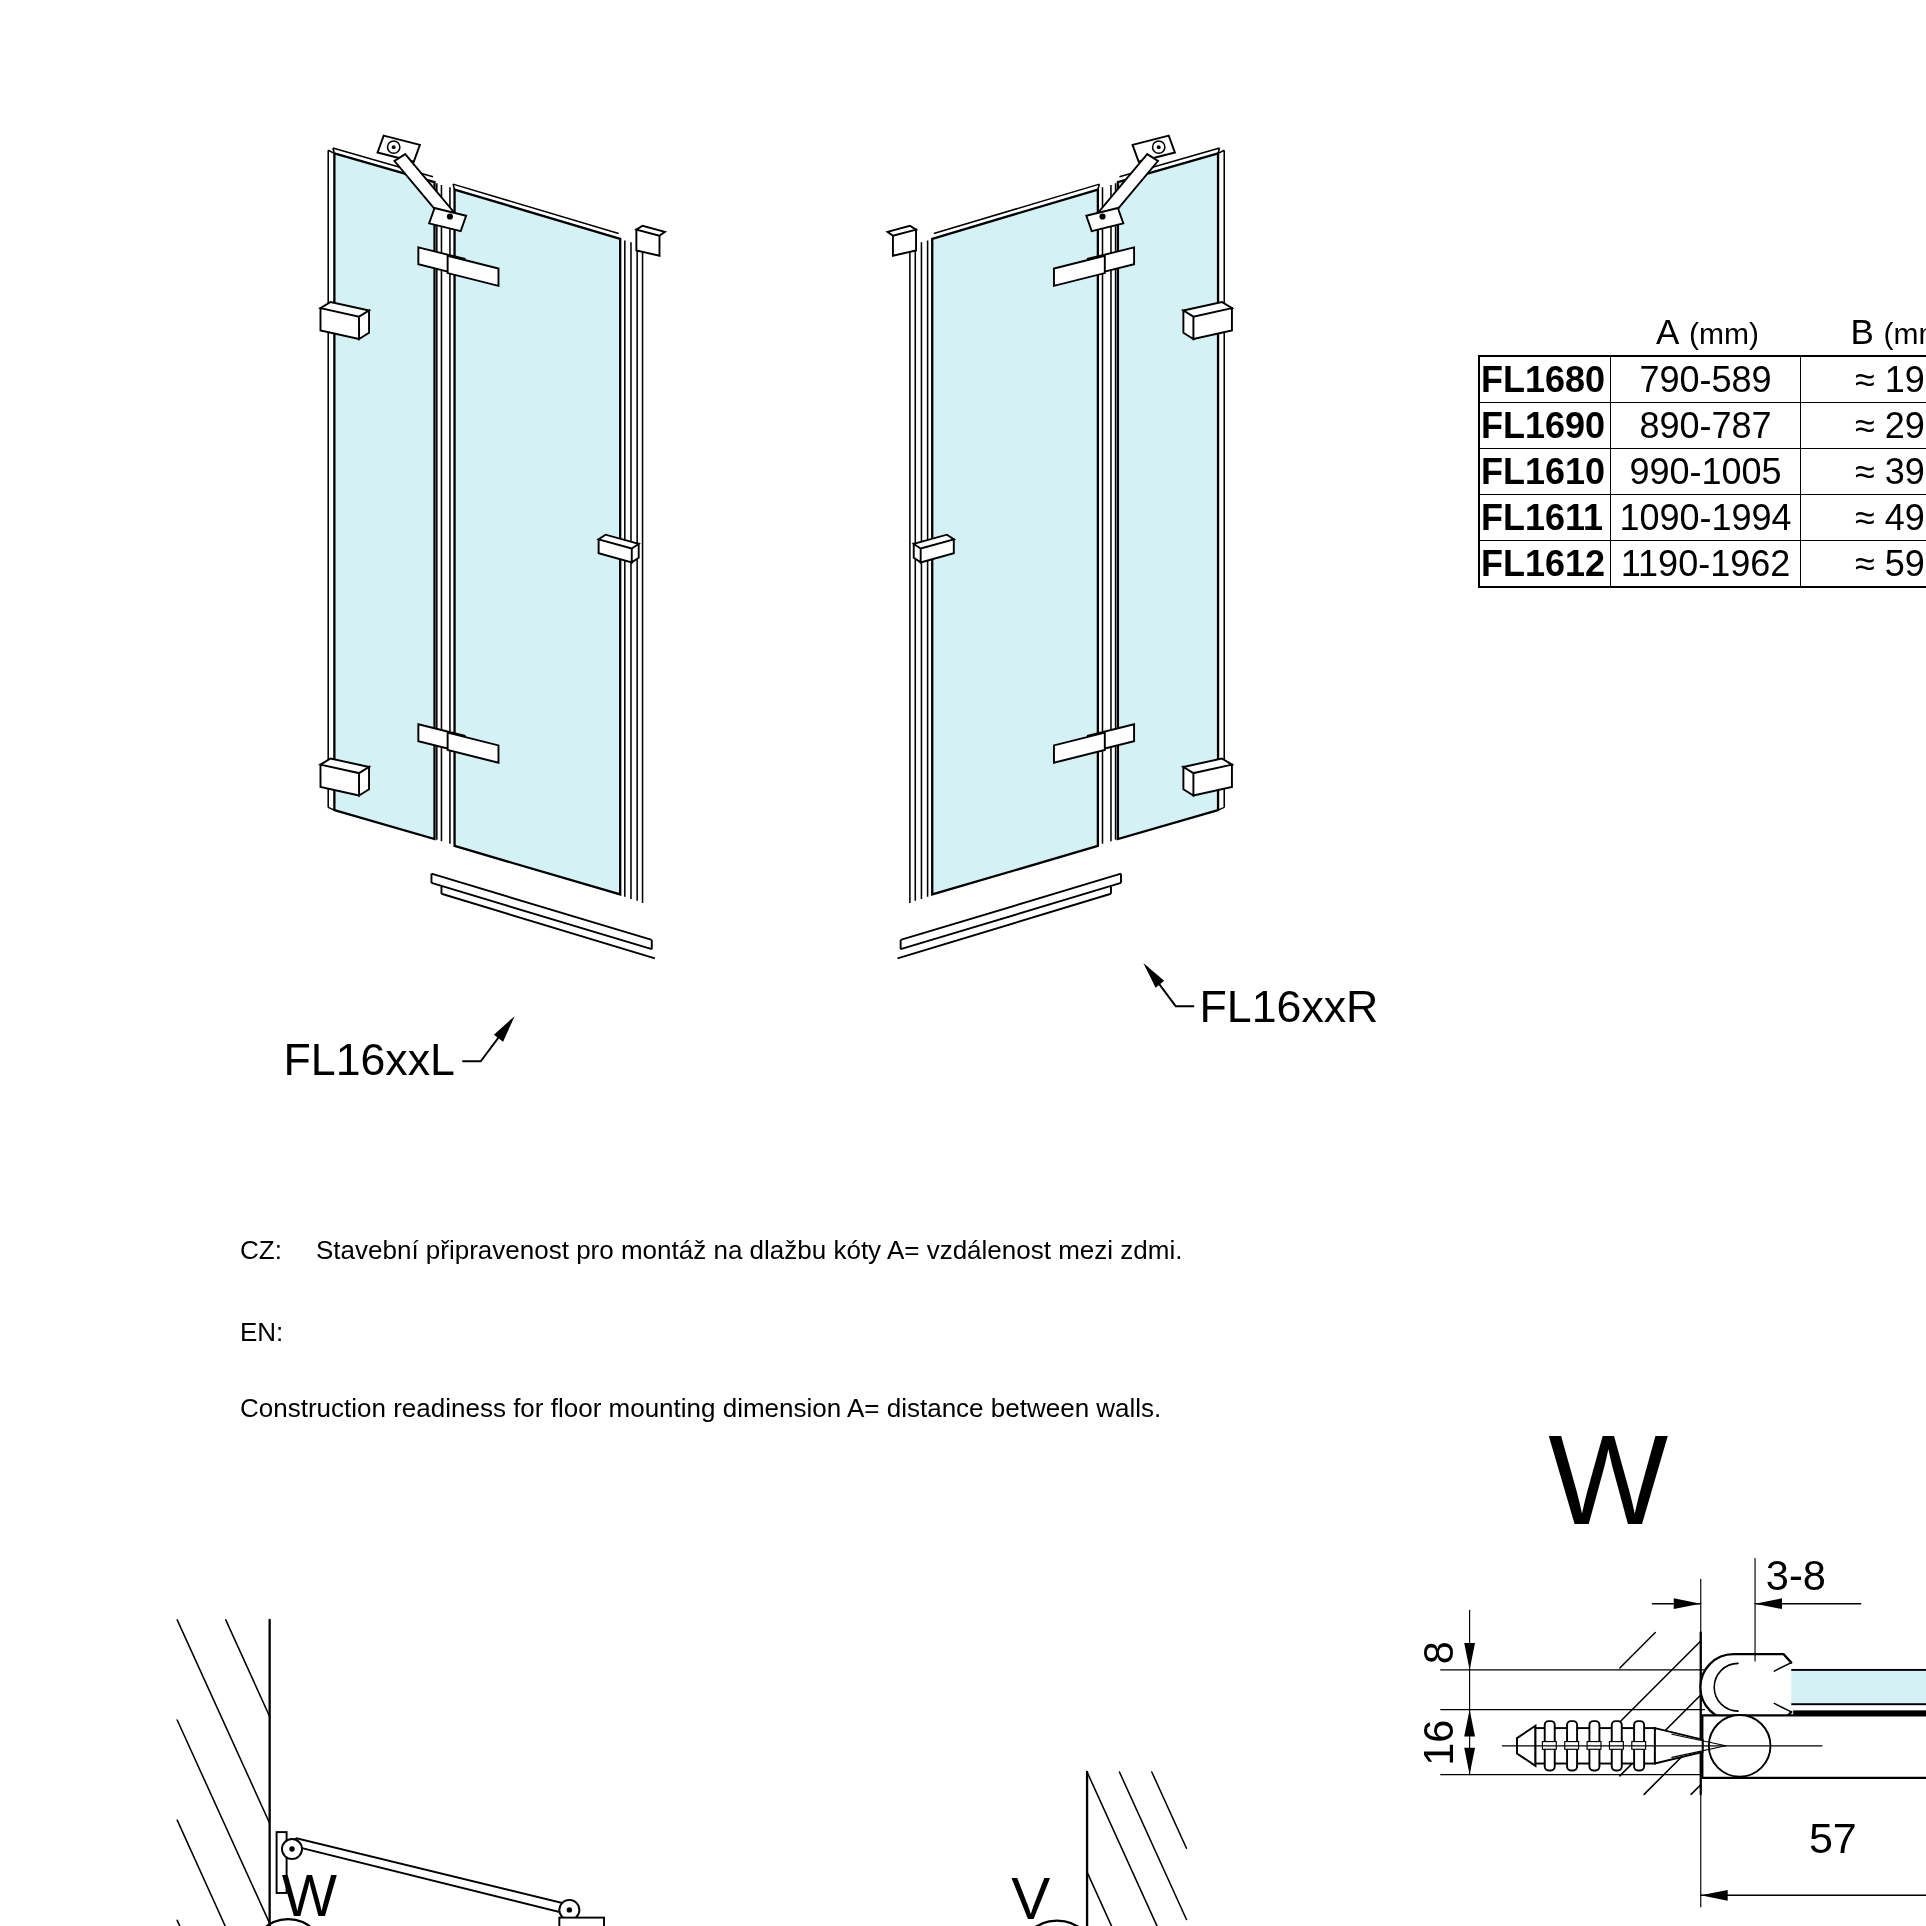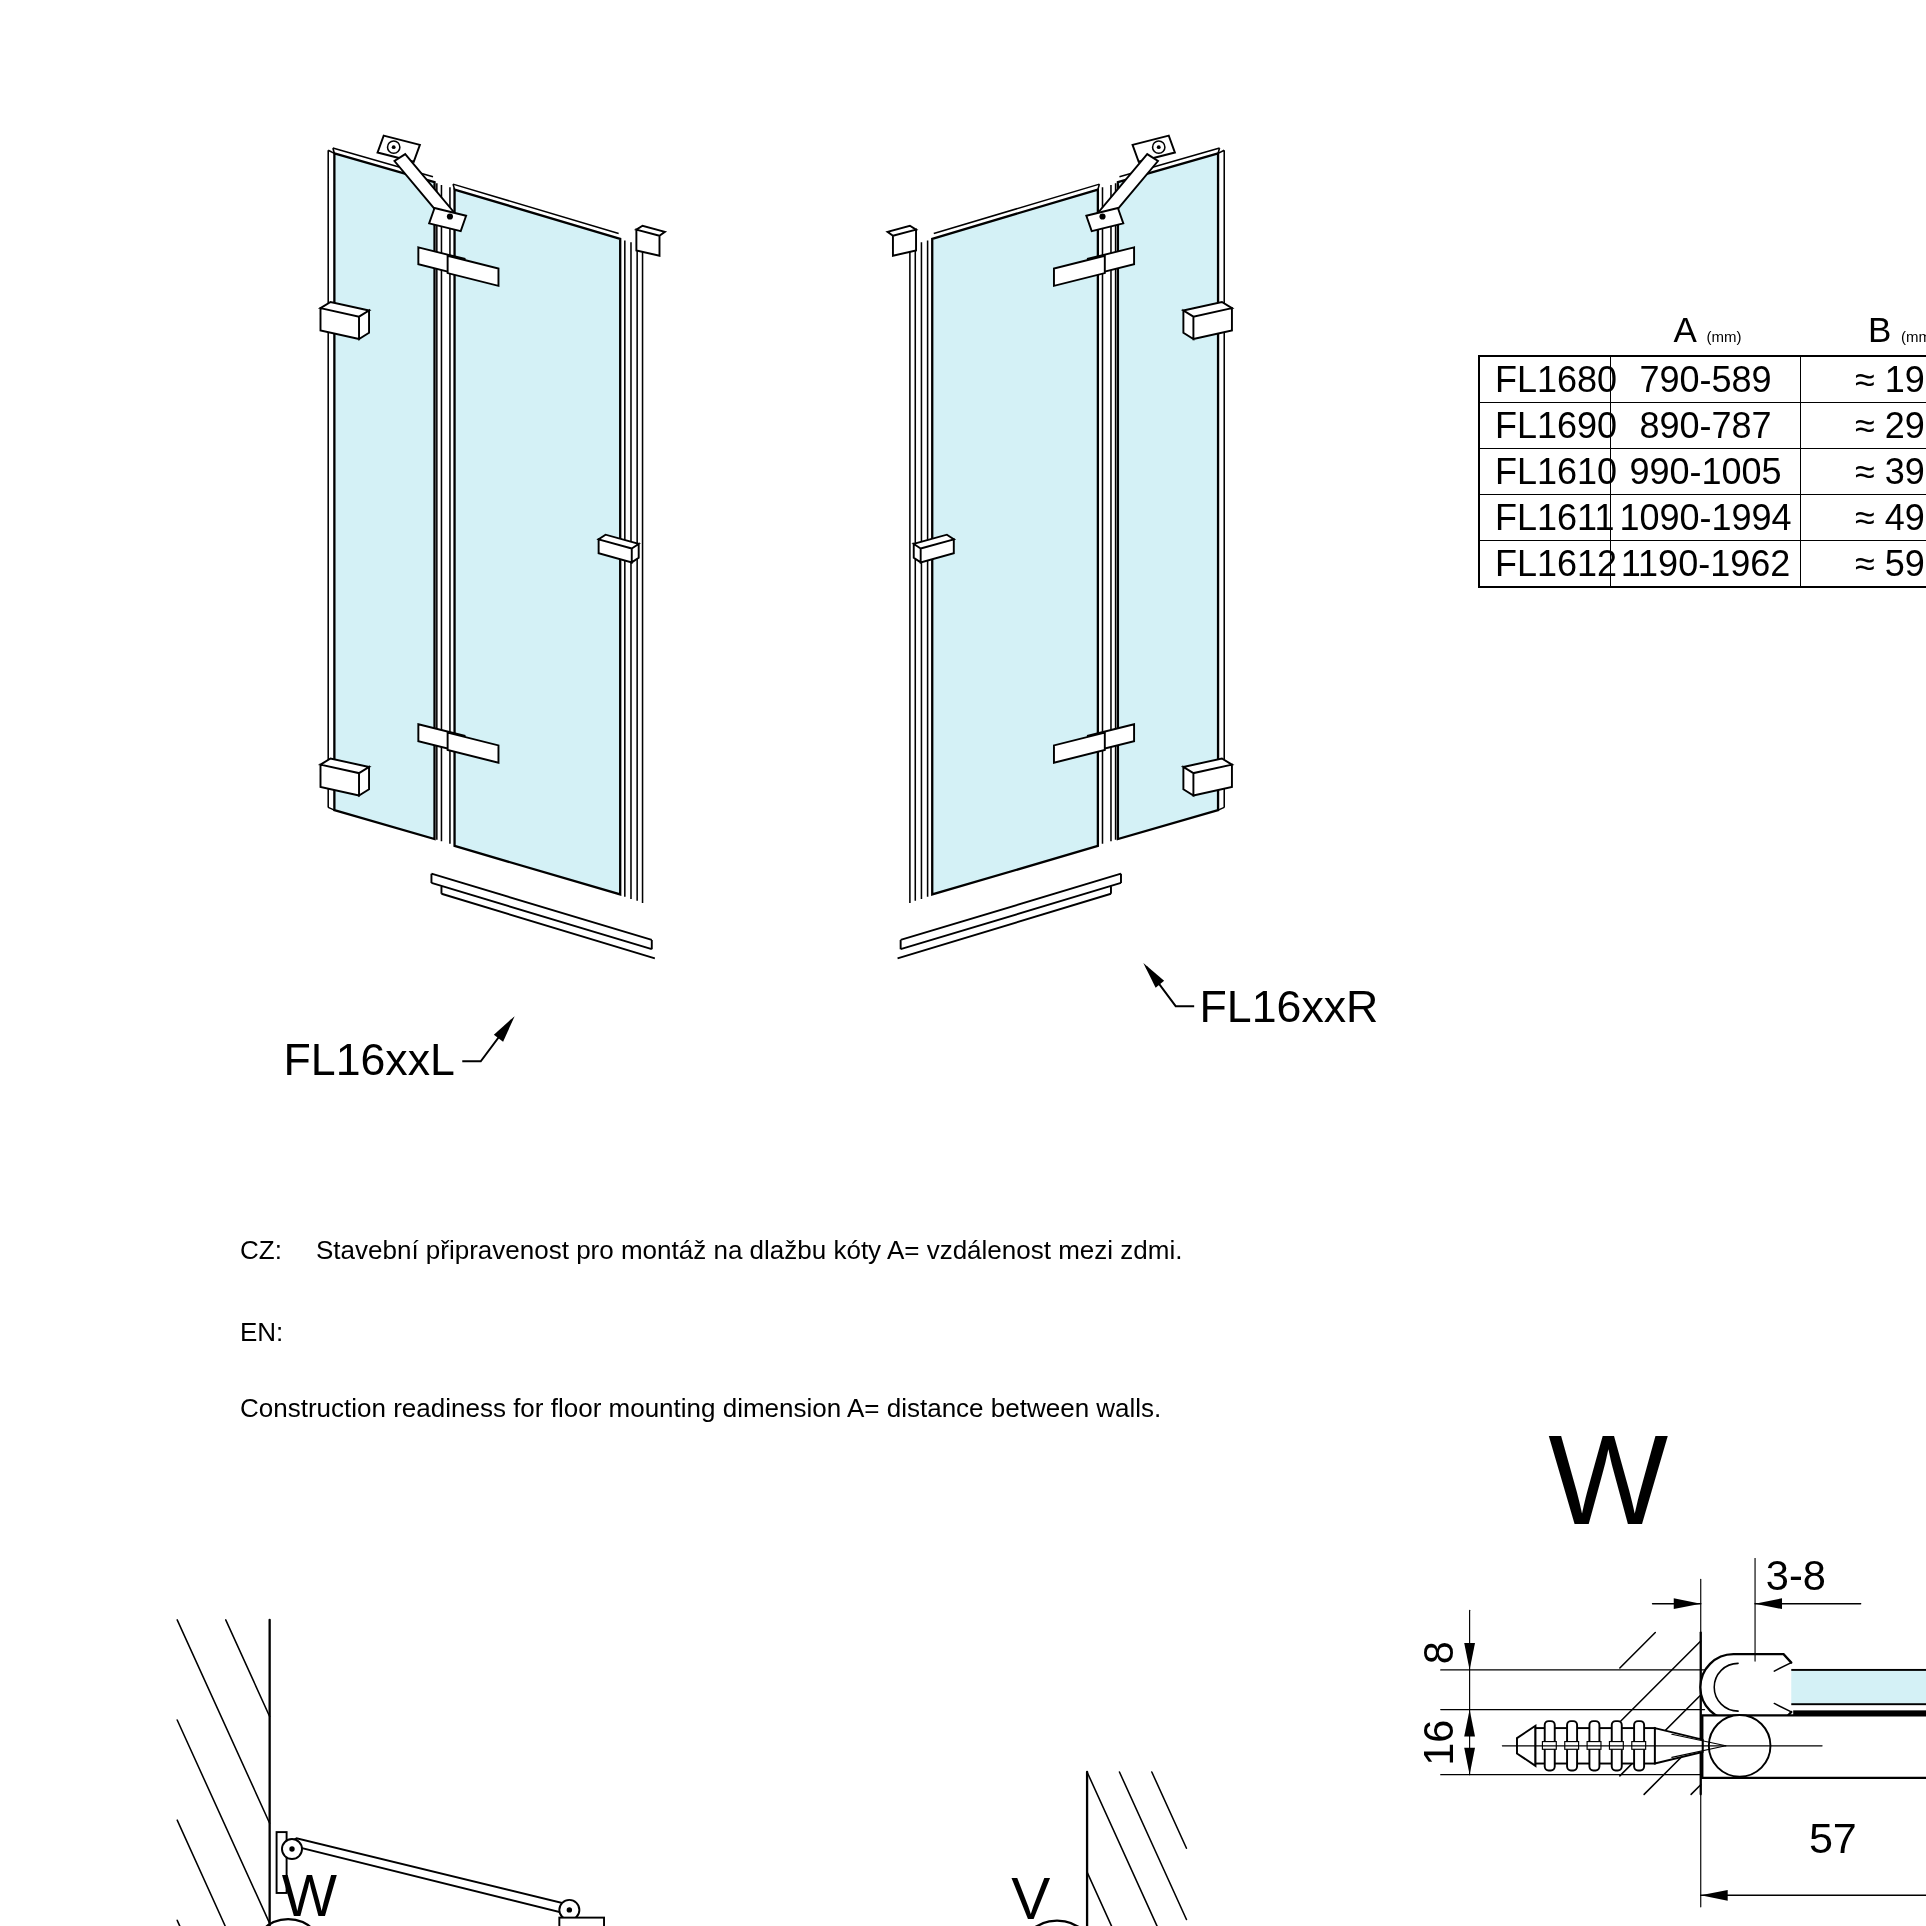--- a/index.html
+++ b/index.html
@@ -3,26 +3,26 @@
 <meta charset="utf-8">
 <style>
   html,body{margin:0;padding:0;background:#fff;}
   body{width:2408px;height:2408px;position:relative;font-family:"Liberation Sans",sans-serif;color:#000;}
   #stage{position:absolute;left:0;top:0;width:2408px;height:2408px;}
   svg text{font-family:"Liberation Sans",sans-serif;fill:#000;}
   
   .spec-table{position:absolute;left:1478px;top:310px;}
   .spec-head{display:grid;grid-template-columns:134px 191px 198px;height:45px;align-items:end;}
   .spec-head .hcell{text-align:center;font-size:35px;line-height:39px;padding-bottom:2.3px;}
-  .spec-head .unit{font-size:15px;}
+  .spec-head .unit{font-size:30px;}
   .spec-body{border:2.3px solid #000;width:523px;box-sizing:border-box;}
   .spec-row{display:grid;grid-template-columns:131px 190px 198px;height:45px;}
   .spec-row + .spec-row{border-top:1.9px solid #000;}
   .cell{display:flex;align-items:center;font-size:36px;box-sizing:border-box;}
-  .cell.model{justify-content:flex-start;padding-left:15px;border-right:1.9px solid #000;}
+  .cell.model{justify-content:flex-start;padding-left:1px;border-right:1.9px solid #000;font-weight:bold;}
   .cell.va{justify-content:center;border-right:1.9px solid #000;}
   .cell.vb{justify-content:center;}
   
   .note{position:absolute;display:flex;white-space:nowrap;font-size:26px;line-height:39px;}
   .note .lbl{width:76px;flex:0 0 76px;}
   .note-cz{left:240px;top:1231px;}
   .note-en{left:240px;top:1313px;flex-direction:column;}
 </style>
 </head>
 <body>

